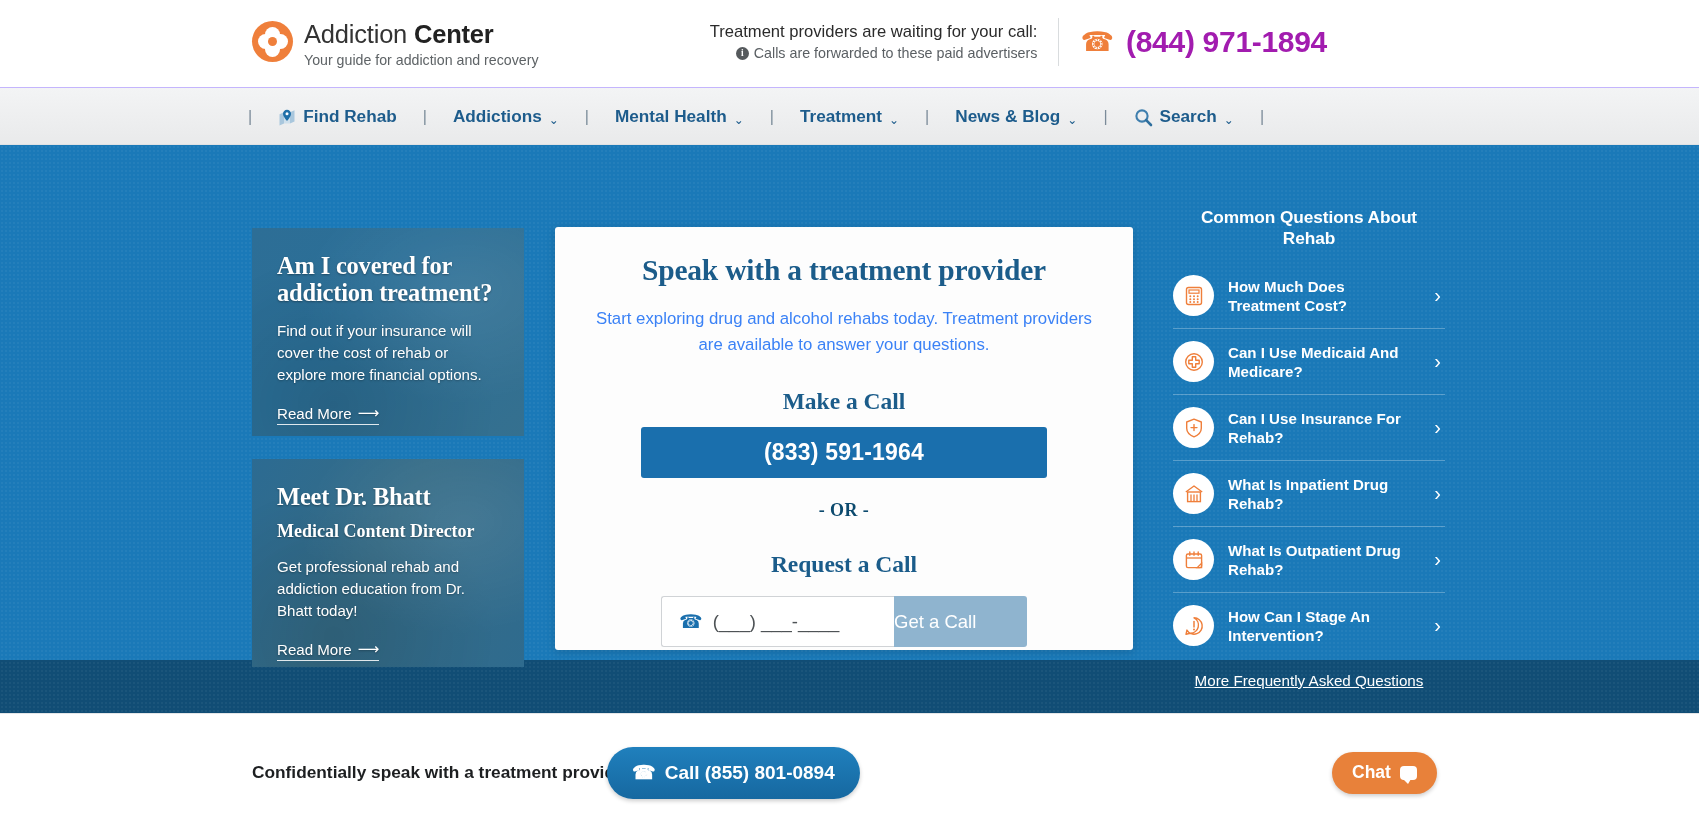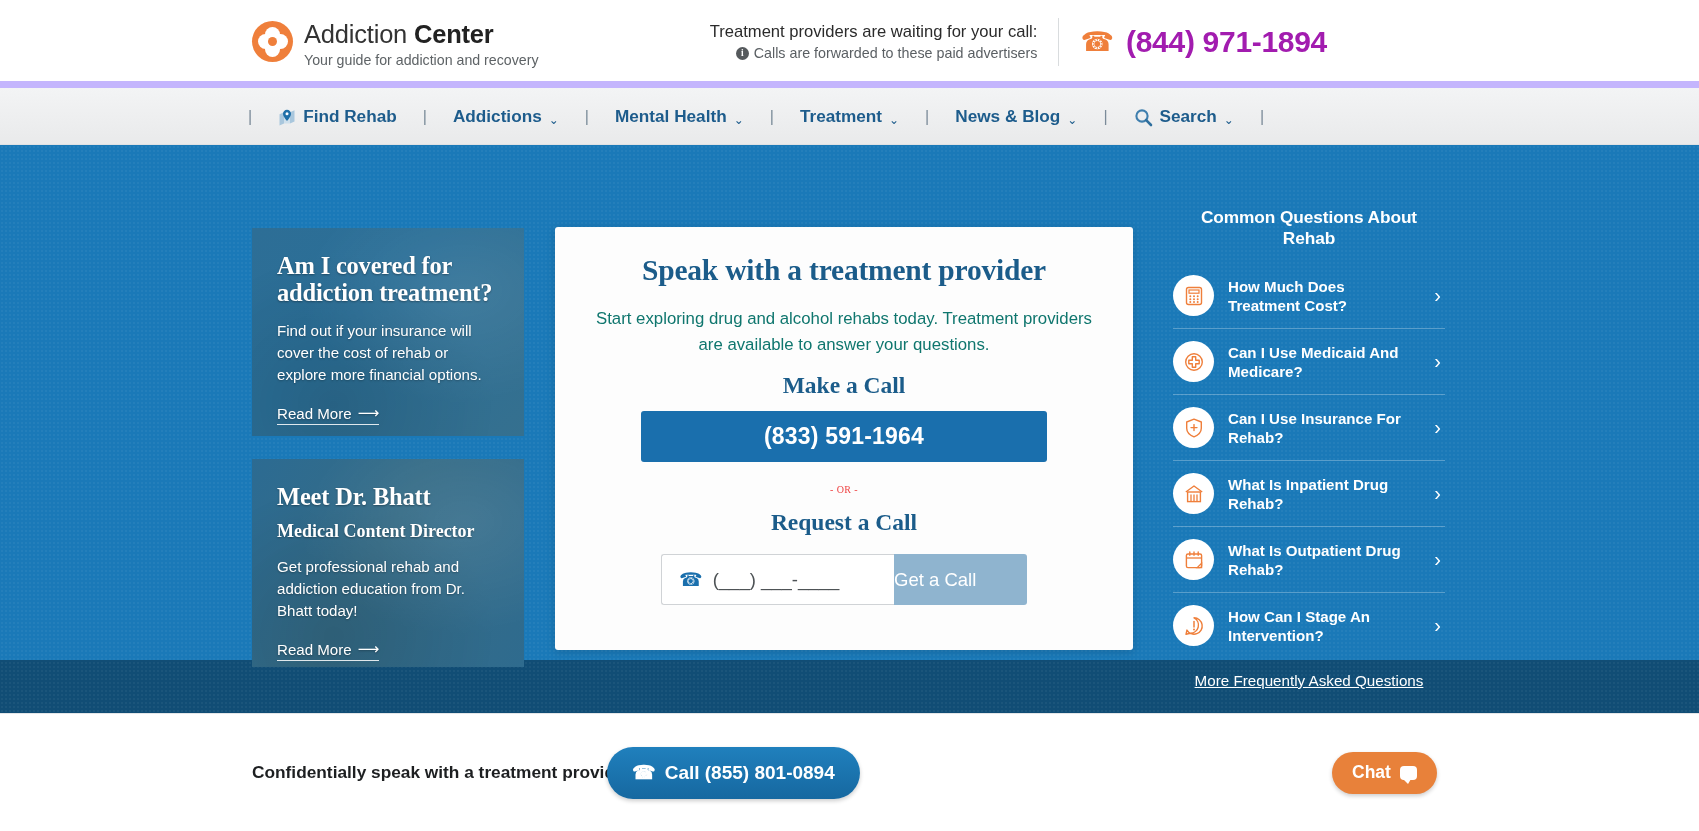--- a/index.html
+++ b/index.html
@@ -8,21 +8,21 @@
     font-family: "Liberation Sans", sans-serif;
     background: #ffffff;
     overflow: hidden;
   }
   .page { position: relative; width: 1699px; height: 831px; }
 
   
   .header {
     position: absolute; top: 0; left: 0; width: 1699px; height: 88px;
     background: #ffffff;
-    border-bottom: 7px solid #c4b5fd;
+    border-bottom: 1px solid #c4b5fd;
   }
   .logo-wrap {
     position: absolute; left: 252px; top: 19px;
     display: flex; align-items: flex-start; gap: 11px;
   }
   .logo-mark {
     width: 41px; height: 41px; border-radius: 50%;
     background: #ef7f3b; position: relative; flex: none;
     margin-top: 2px;
   }
@@ -148,36 +148,36 @@
     position: absolute; left: 555px; top: 82px; width: 578px; height: 423px;
     background: #fdfdfd; border-radius: 3px;
     box-shadow: 0 2px 10px rgba(0,0,0,.14); z-index: 2;
     text-align: center; padding-top: 27px;
   }
   .cp-title {
     font-family: "Liberation Serif", serif; font-weight: 700;
     font-size: 29.5px; color: #1b5c8a; letter-spacing: -0.2px;
   }
   .cp-desc {
-    font-size: 16.8px; color: #0f766e; line-height: 26px;
+    font-size: 16.8px; color: #3b82f6; line-height: 26px;
     margin: 19px auto 0; width: 500px;
   }
   .cp-sec-title {
     font-family: "Liberation Serif", serif; font-weight: 700;
-    font-size: 23.5px; color: #1b5c8a; margin-top: 14px;
+    font-size: 23.5px; color: #1b5c8a; margin-top: 30px;
   }
   .call-btn {
     display: block; width: 406px; height: 51px; margin: 12px auto 0;
     background: #1a6fad; border-radius: 3px;
     color: #ffffff; font-size: 23px; font-weight: 700; line-height: 51px;
     letter-spacing: .2px;
   }
   .or-text {
-    font-family: "Liberation Serif", serif; font-weight: 400;
-    font-size: 10px; color: #ef4444; margin-top: 22px; letter-spacing: .4px;
+    font-family: "Liberation Serif", serif; font-weight: 700;
+    font-size: 18px; color: #0c4a6e; margin-top: 22px; letter-spacing: .4px;
   }
   .form-row {
     display: flex; justify-content: center; margin-top: 18px;
   }
   .tel-input {
     width: 233px; height: 51px; background: #ffffff;
     border: 1px solid #d0d3d6; border-right: none; border-radius: 3px 0 0 3px;
     display: flex; align-items: center; gap: 10px; padding-left: 17px;
     font-size: 18.5px; color: #4e5356;
   }

